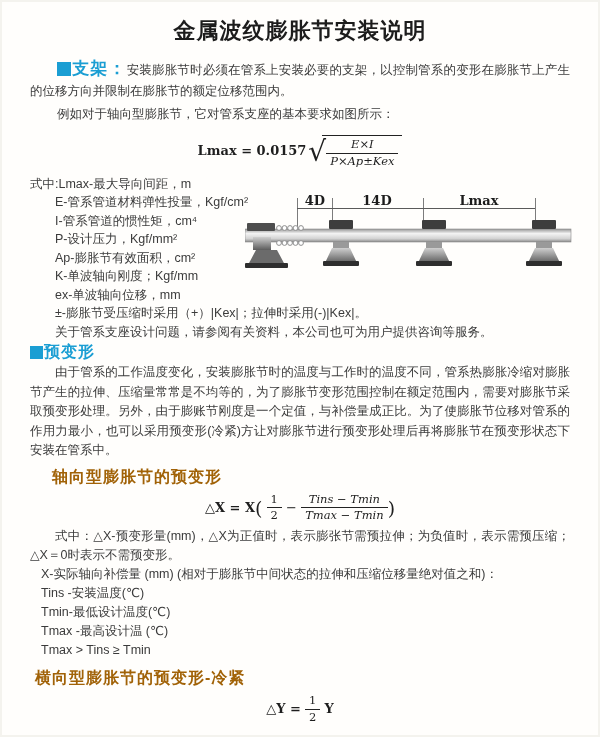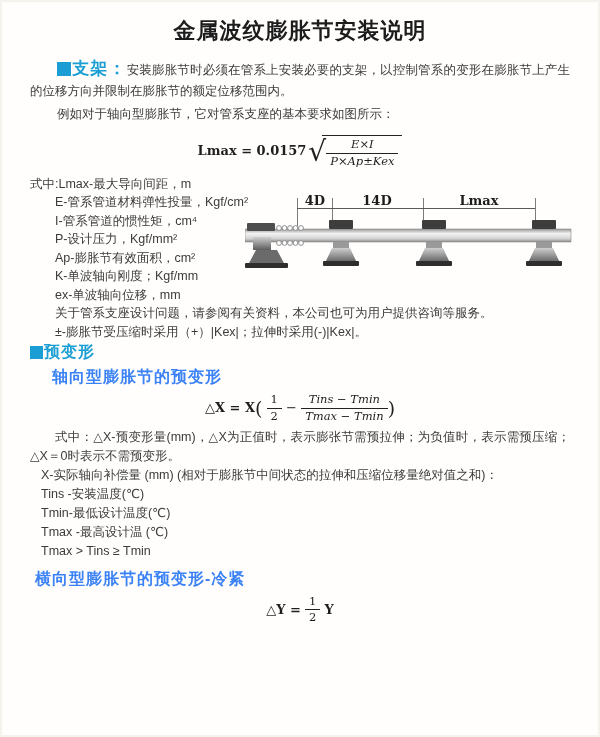--- a/index.html
+++ b/index.html
@@ -30,21 +30,21 @@
   .ital{font-style:italic;}
   .sqrt-sign{font-size:28px;font-weight:400;vertical-align:middle;margin:0 -4px 0 2px;}
   .sqrt-body{display:inline-block;border-top:1.5px solid #222;vertical-align:middle;padding:2px 4px 0;}
   .sqrt-body .frac .fn{border-bottom:1px solid #222;}
   .defs{margin:6px 30px 1px;font-size:12.5px;line-height:18.5px;}
   .def-line{padding-left:25px;white-space:nowrap;}
   .def-line.first{padding-left:0;}
   .diagram{position:absolute;left:245px;top:193px;}
   .sec-hdr{margin:1px 30px 0;font-size:16px;line-height:19px;font-weight:700;color:#1b9ed3;letter-spacing:1px;}
   .body-just{margin:2px 30px 0;font-size:12.5px;line-height:19.5px;text-align:justify;text-indent:2em;}
-  .subtitle{font-size:16px;font-weight:700;color:#3b82f6;letter-spacing:1px;line-height:20px;}
+  .subtitle{font-size:16px;font-weight:700;color:#a16207;letter-spacing:1px;line-height:20px;}
   .subtitle.axial{margin:6px 30px 0 52px;}
   .subtitle.lateral{margin:8px 30px 0 35px;}
   .formula2{margin:6px 0 4px;}
   .paren{font-size:19px;vertical-align:middle;font-weight:400;}
   .explain{margin:3px 30px 0;font-size:12.5px;line-height:19px;text-align:justify;text-indent:2em;}
   .note-lines{margin:0 30px 0 41px;font-size:12.5px;line-height:19px;}
   .closing{margin:0 30px 0;font-size:12.5px;line-height:19px;text-indent:2em;}
   .formula3{margin:6px 0 6px;}
 </style>
 </head>
@@ -63,22 +63,22 @@
   </div>
 
   <div class="defs">
     <div class="def-line first">式中:Lmax-最大导向间距，m</div>
     <div class="def-line">E-管系管道材料弹性投量，Kgf/cm²</div>
     <div class="def-line">I-管系管道的惯性矩，cm⁴</div>
     <div class="def-line">P-设计压力，Kgf/mm²</div>
     <div class="def-line">Ap-膨胀节有效面积，cm²</div>
     <div class="def-line">K-单波轴向刚度；Kgf/mm</div>
     <div class="def-line">ex-单波轴向位移，mm</div>
+    <div class="def-line">±-膨胀节受压缩时采用（+）|Kex|；拉伸时采用(-)|Kex|。</div>
     <div class="def-line">关于管系支座设计问题，请参阅有关资料，本公司也可为用户提供咨询等服务。</div>
-    <div class="def-line">±-膨胀节受压缩时采用（+）|Kex|；拉伸时采用(-)|Kex|。</div>
   </div>
 
   <svg class="diagram" width="330" height="92" viewBox="0 0 330 92" aria-hidden="true">
     <defs>
       <linearGradient id="pg" x1="0" y1="0" x2="0" y2="1">
         <stop offset="0" stop-color="#989898"></stop>
         <stop offset="0.35" stop-color="#f3f3f3"></stop>
         <stop offset="0.75" stop-color="#d2d2d2"></stop>
         <stop offset="1" stop-color="#8a8a8a"></stop>
       </linearGradient>
@@ -133,20 +133,21 @@
     <g transform="translate(299,0)">
       <rect x="-12" y="27" width="24" height="9" rx="1" fill="#3d3d3d"></rect>
       <rect x="-8" y="49" width="16" height="8" fill="#9a9a9a"></rect>
       <polygon points="-16,70 16,70 9,55 -9,55" fill="url(#bg2)"></polygon>
       <rect x="-18" y="68" width="36" height="5" rx="1" fill="#2e2e2e"></rect>
     </g>
   </svg>
 
   <h2 class="sec-hdr"><span class="sq-small"></span><span>预变形</span></h2>
 
+  <p class="body-just">由于管系的工作温度变化，安装膨胀节时的温度与工作时的温度不同，管系热膨胀冷缩对膨胀节产生的拉伸、压缩量常常是不均等的，为了膨胀节变形范围控制在额定范围内，需要对膨胀节采取预变形处理。另外，由于膨账节刚度是一个定值，与补偿量成正比。为了使膨胀节位移对管系的作用力最小，也可以采用预变形(冷紧)方让对膨胀节进行预变形处理后再将膨胀节在预变形状态下安装在管系中。</p>
 
   <h3 class="subtitle axial">轴向型膨胀节的预变形</h3>
 
   <div class="formula formula2">
     <span class="lhs">△X = X</span><span class="paren">(</span>
     <span class="frac"><span class="fn">1</span><span class="fd">2</span></span>
     <span>−</span>
     <span class="frac ital"><span class="fn">Tins − Tmin</span><span class="fd">Tmax − Tmin</span></span><span class="paren">)</span>
   </div>
 

